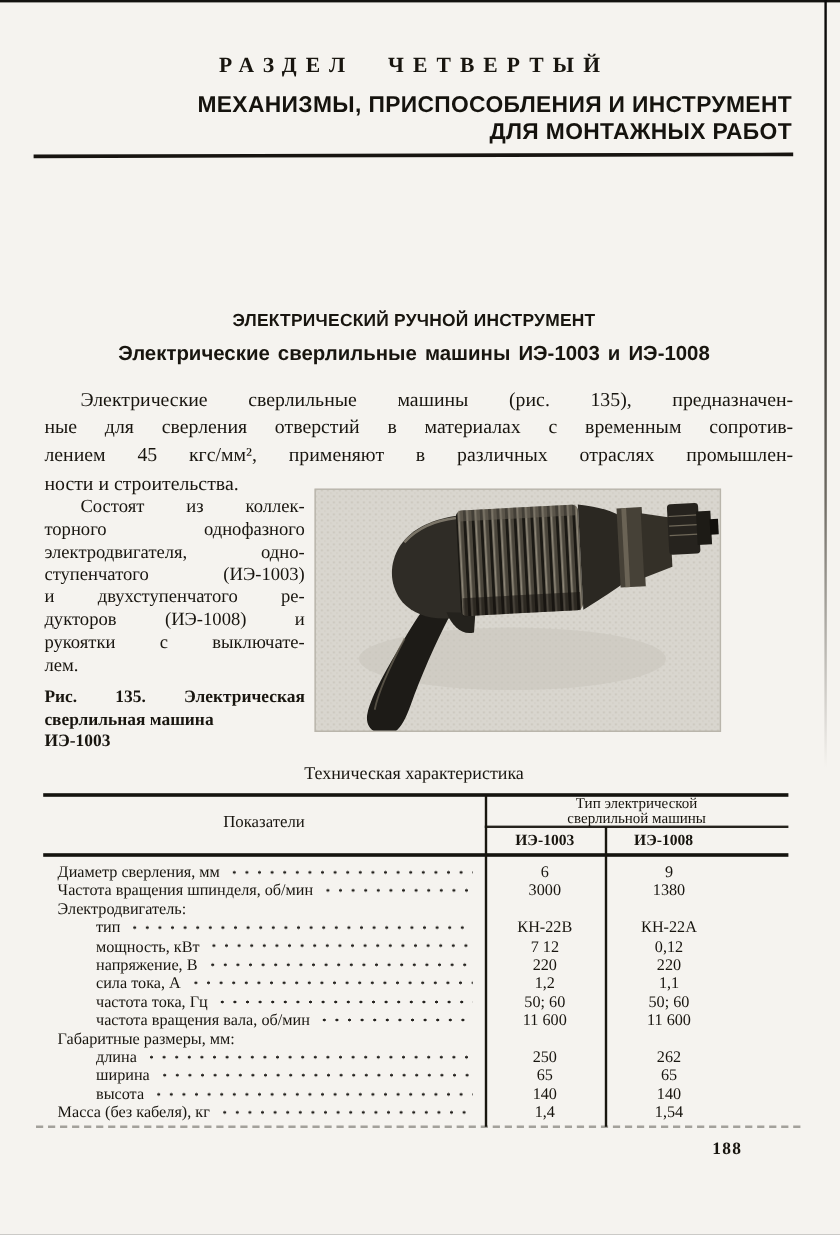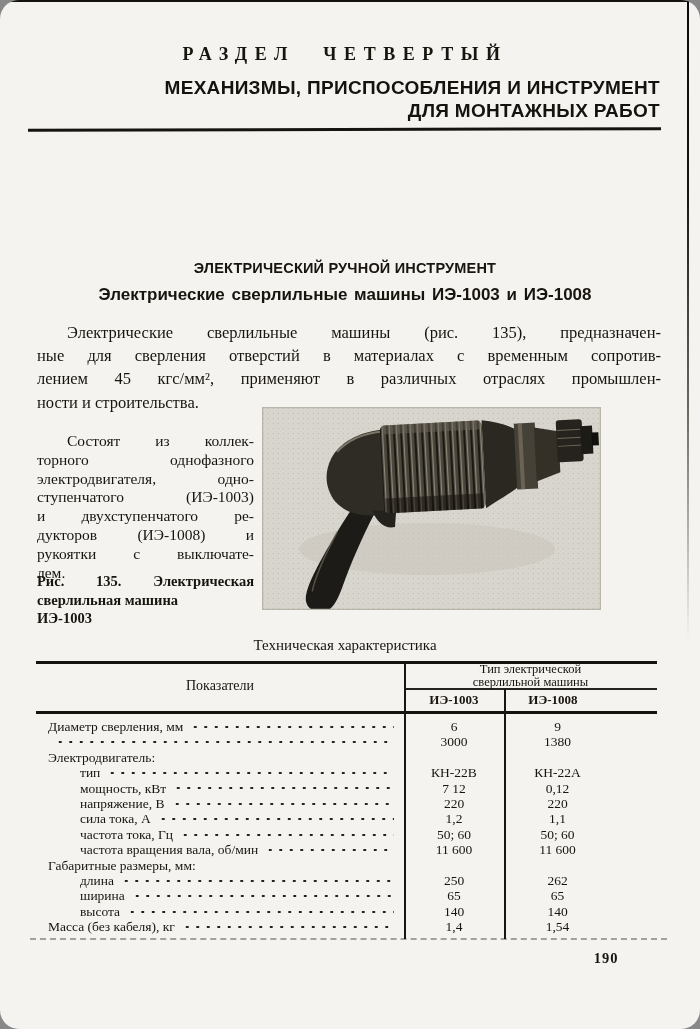--- a/index.html
+++ b/index.html
@@ -1,19 +1,19 @@
 <!DOCTYPE html>
 <html><head>
 <meta charset="utf-8">
 <style>
   html,body { margin:0; padding:0; background:#888; }
   .page {
     position:relative; width:700px; height:1029px; margin:0 auto;
     background:#f5f3ef; overflow:hidden;
-    font-family:"Liberation Serif", serif; color:#18150f;border-radius:19px;
+    font-family:"Liberation Serif", serif; color:#18150f;
   }
   
   .top-edge   { position:absolute; top:0; left:0; width:700px; height:2px; background:#131210; }
   .right-edge { position:absolute; top:0; left:687px; width:2px; height:640px;
                 background:linear-gradient(#0b0a09 0%, #171512 30%, #6f6b63 65%, rgba(110,106,98,0) 100%); }
 
   .content { position:absolute; left:30px; top:0; width:630px; }
 
   .sec-title {
     position:absolute; top:44px; left:0; width:630px; text-align:center;
@@ -35,21 +35,21 @@
     font-family:"Liberation Sans", sans-serif; font-size:14.5px; font-weight:700; letter-spacing:0.2px;
   }
   .article-subhead {
     position:absolute; top:285px; left:0; width:630px; text-align:center;
     font-family:"Liberation Sans", sans-serif; font-size:17px; font-weight:700; word-spacing:2px;
   }
 
   .intro { position:absolute; top:321px; left:7px; width:624px;
            font-size:16.5px; line-height:23.2px; }
   .side-col { position:absolute; top:414px; left:7px; width:217px;
-              font-size:15.5px; line-height:18.8px;margin-top:18px; }
+              font-size:15.5px; line-height:18.8px; }
   .jline { text-align:justify; text-align-last:justify; }
   .lline { text-align:left; }
   .find  { text-indent:30px; }
 
   .figure { position:absolute; top:407px; left:232px; width:339px; height:203px; }
   .figure svg { display:block; }
 
   .caption { position:absolute; top:572px; left:7px; width:217px;
              font-size:14.5px; font-weight:700; line-height:18.6px; }
 
@@ -197,20 +197,21 @@
           <div class="trow">
             <div class="tlabel">
               <span class="ltext">Диаметр сверления, мм</span>
               <span class="dots"></span>
             </div>
             <div class="tval">6</div>
             <div class="tval tval2">9</div>
           </div>
           <div class="trow">
             <div class="tlabel">
+              <span class="ltext">Частота вращения шпинделя, об/мин</span>
               <span class="dots"></span>
             </div>
             <div class="tval">3000</div>
             <div class="tval tval2">1380</div>
           </div>
           <div class="trow">
             <div class="tlabel">
               <span class="ltext">Электродвигатель:</span>
             </div>
             <div class="tval"></div>
@@ -299,15 +300,15 @@
             <div class="tlabel">
               <span class="ltext">Масса (без кабеля), кг</span>
               <span class="dots"></span>
             </div>
             <div class="tval">1,4</div>
             <div class="tval tval2">1,54</div>
           </div>
         </div>
     </div>
 
-    <div class="page-number">190</div>
+    <div class="page-number">188</div>
   </div>
 </div>
 
 </body></html>

